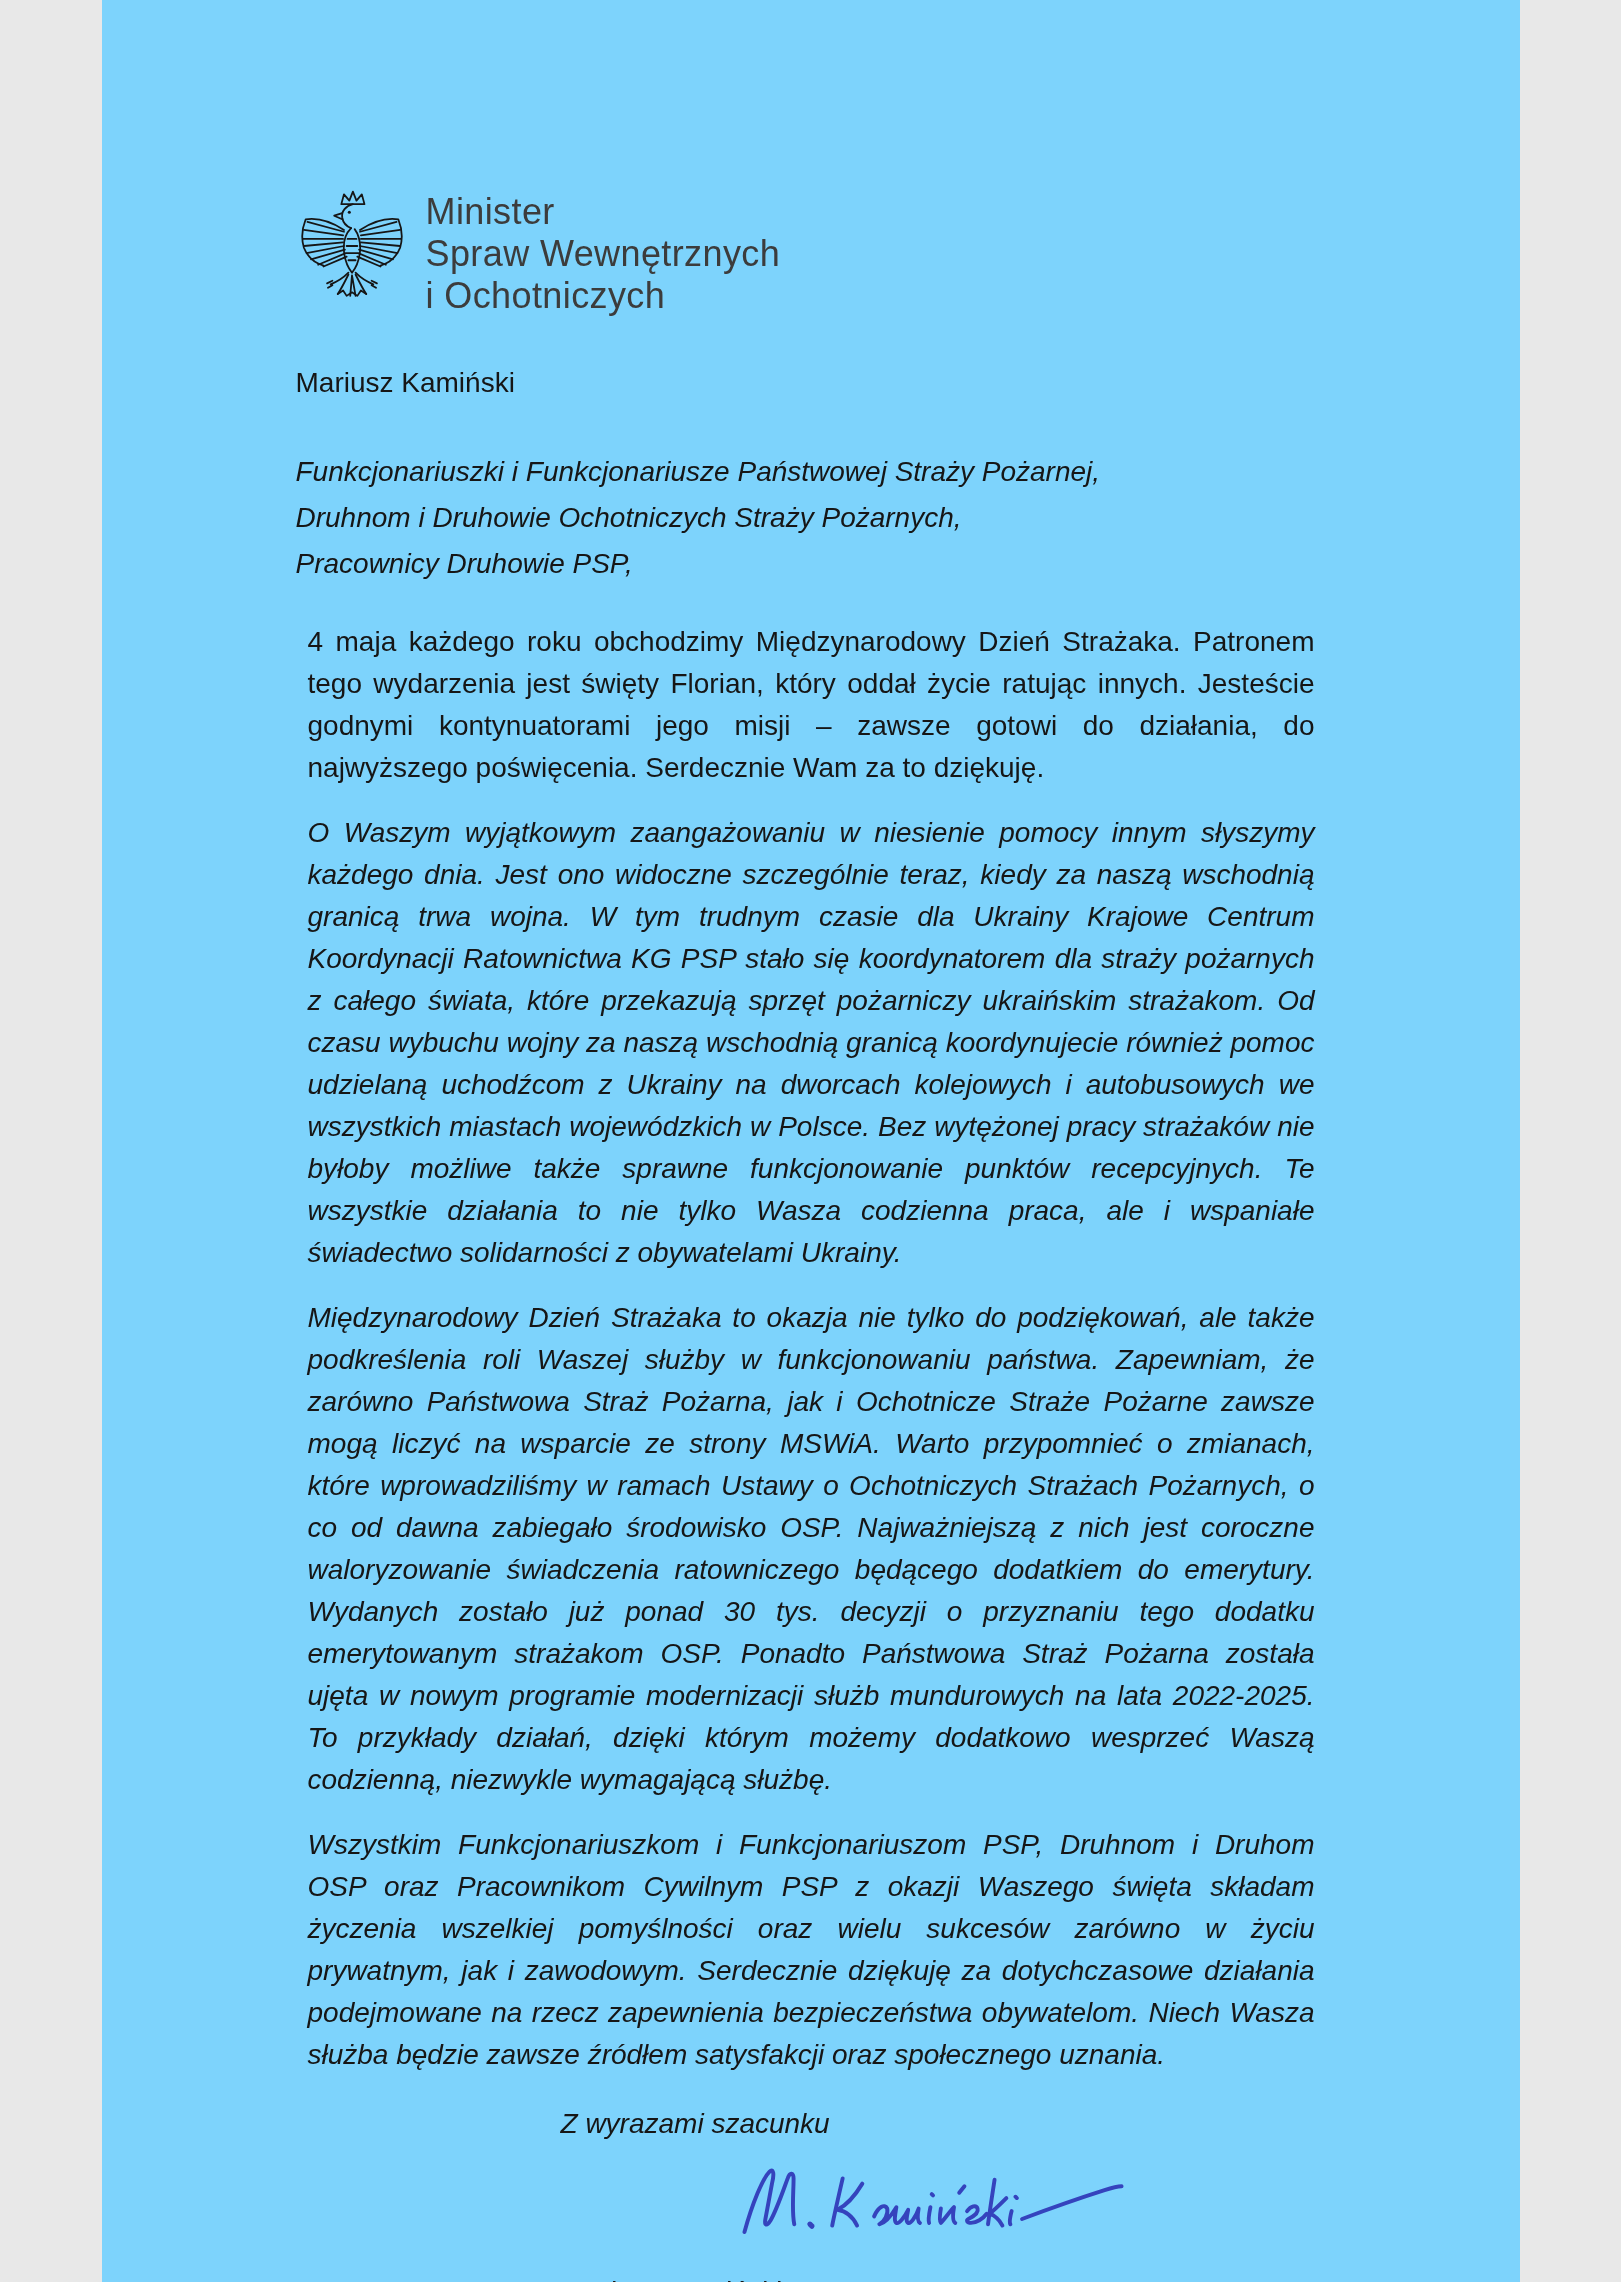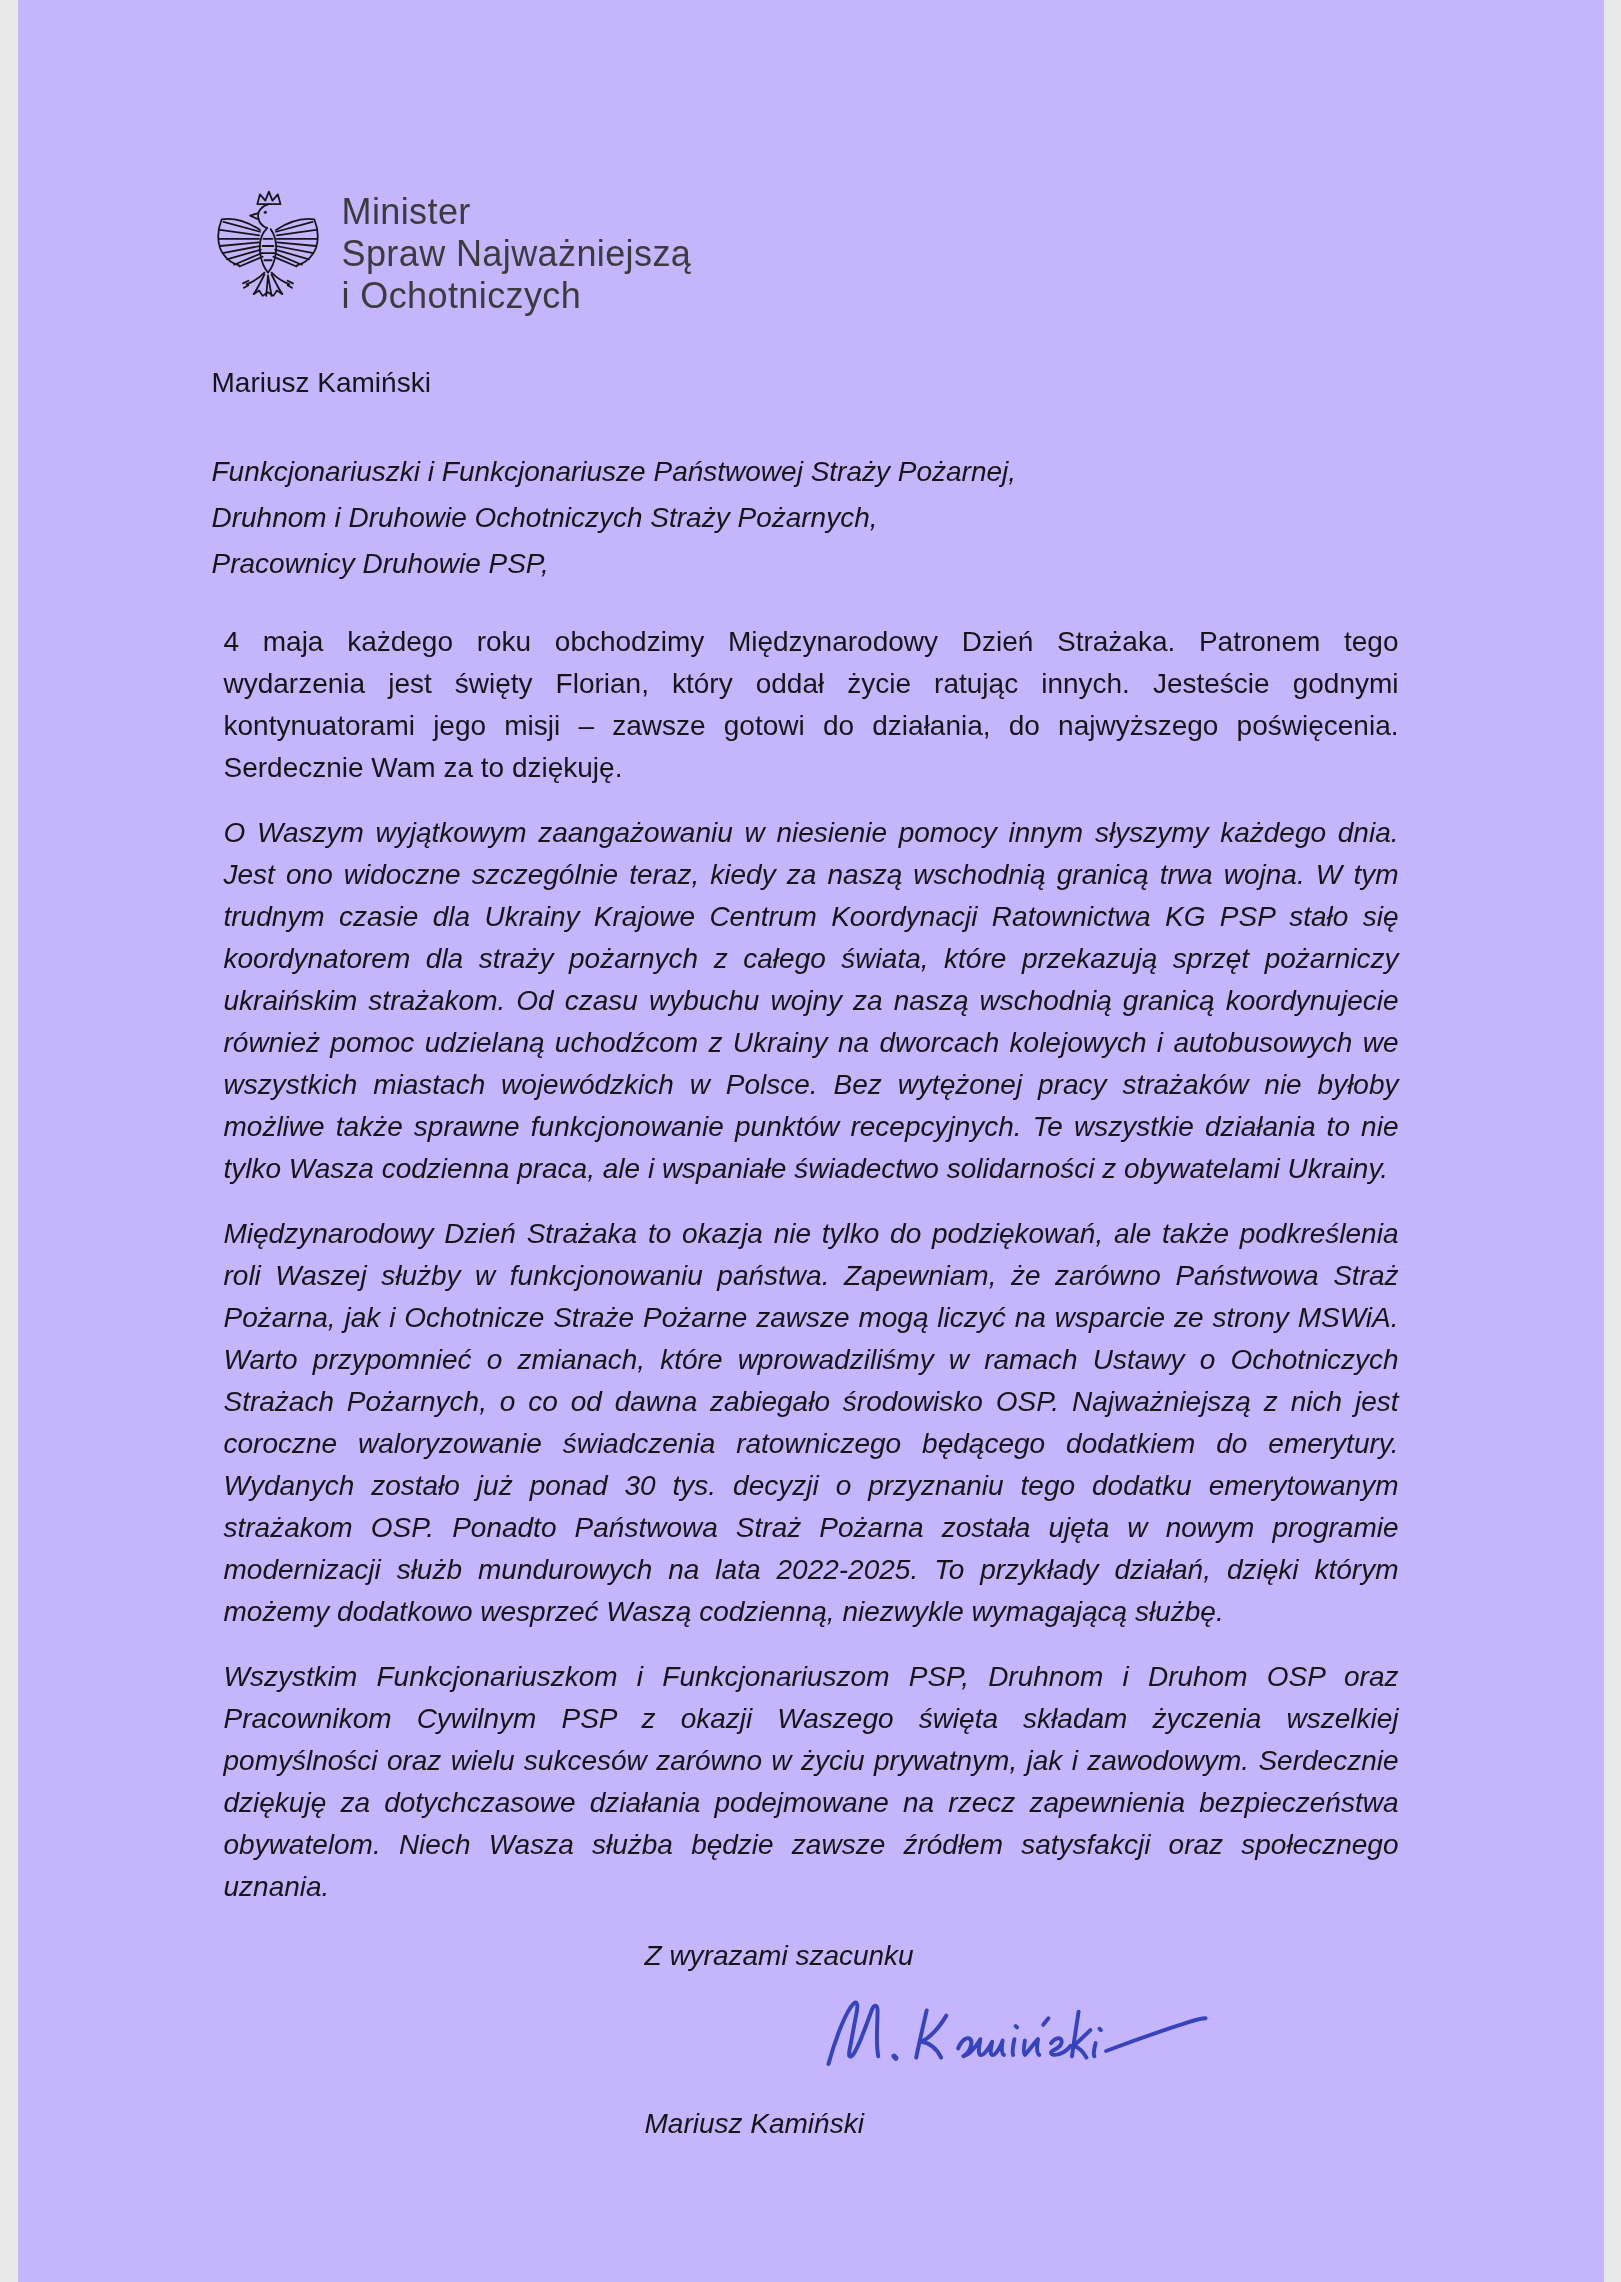--- a/index.html
+++ b/index.html
@@ -1,20 +1,20 @@
 <!DOCTYPE html>
 <html lang="pl" style="font-size:14.3px"><head>
 <meta charset="utf-8">
 <style>
   html, body { margin: 0; padding: 0; background: #e8e8e8; }
   .page {
     position: relative;
-    width: 1586px;
+    width: 1418px;
     height: 2282px;
-    background: #c4b5fd;
+    background: #7dd3fc;
     margin: 0 auto;
     font-family: "Liberation Sans", sans-serif;
     color: #161616;
     box-sizing: border-box;
     padding: 187px 193px 0 194px;
     overflow: hidden;
   }
   .letterhead {
     display: flex;
     align-items: flex-start;
@@ -82,21 +82,21 @@
           <path d="M71 48 L112 37 M72 52 L116 46 M72 56 L117 56 M72 60 L116 64 M71 64 L113 72 M70 68 L108 79 M69 72 L100 85 M68 76 L94 87"></path>
           <path d="M58 94 C52 100 46 104 38 107 M40 103 L34 106 M40 108 L35 111"></path>
           <path d="M66 94 C72 100 78 104 86 107 M84 103 L90 106 M84 108 L89 111"></path>
           <path d="M58 96 C54 104 50 112 46 118 M62 97 L60 120 M62 97 L66 120 M66 96 C70 104 74 112 78 118"></path>
           <path d="M46 118 L52 114 L56 120 L62 116 L68 120 L72 114 L78 118"></path>
         </g>
       </svg>
     </div>
     <div class="ministry-name">
       <div>Minister</div>
-      <div>Spraw Najważniejszą</div>
+      <div>Spraw Wewnętrznych</div>
       <div>i Ochotniczych</div>
     </div>
   </div>
 
   <div class="author">Mariusz Kamiński</div>
 
   <div class="salutation">
     <div>Funkcjonariuszki i Funkcjonariusze Państwowej Straży Pożarnej,</div>
     <div>Druhnom i Druhowie Ochotniczych Straży Pożarnych,</div>
     <div>Pracownicy Druhowie PSP,</div>

